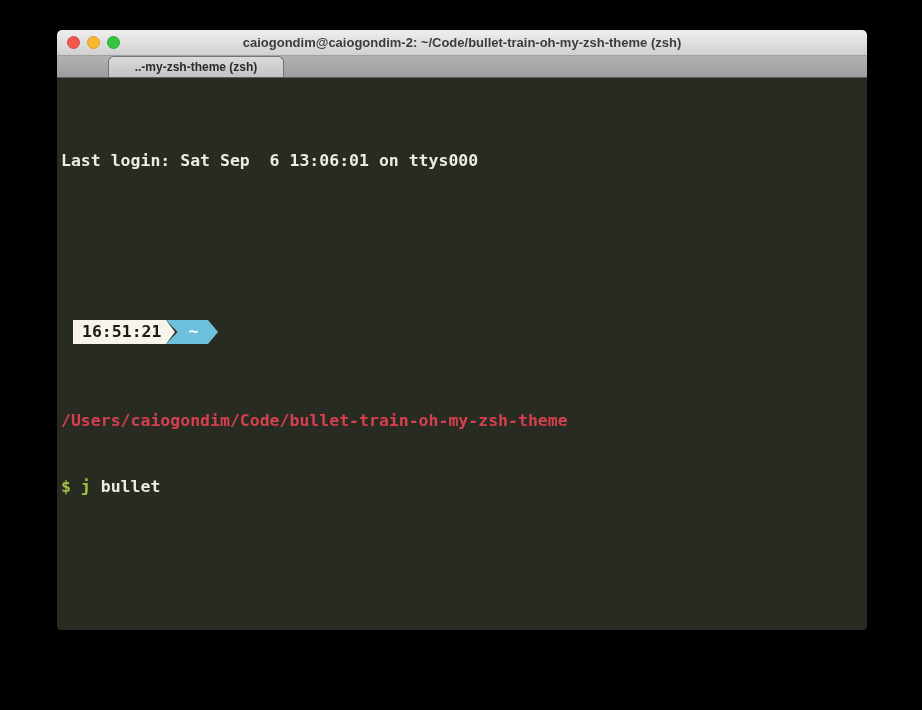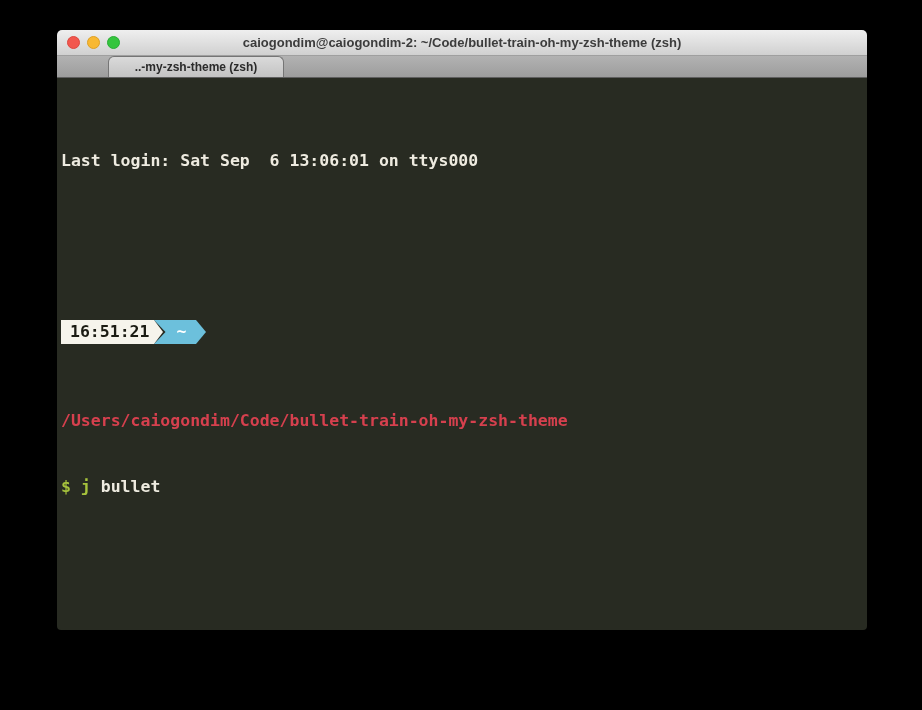--- a/index.html
+++ b/index.html
@@ -49,21 +49,21 @@
     font-size:16.5px; line-height:22px; font-weight:bold;
     white-space:pre; padding:6px 0 0 4px; overflow:hidden;
   }
   .line  { height:22px; }
   .blank { height:16px; }
 
   .t-green { color:#a6c23c; }
   .t-red   { color:#d6404e; }
 
   
-  .prompt { height:24px; display:flex; align-items:stretch; margin-left:0; }
+  .prompt { height:24px; display:flex; align-items:stretch; margin-left:12px; }
   .seg { display:flex; align-items:center; }
   .seg.s-white { background:#f6f4ec; color:#1b1b13; }
   .seg.s-blue  { background:#6cc0dc; color:#ffffff; }
   .seg.time { padding:0 5px 0 9px; }
   .seg.tilde { padding:0 10px 0 9px; }
   .sep { display:block; height:24px; flex:0 0 auto; }
 </style>
 </head>
 <body>
 

